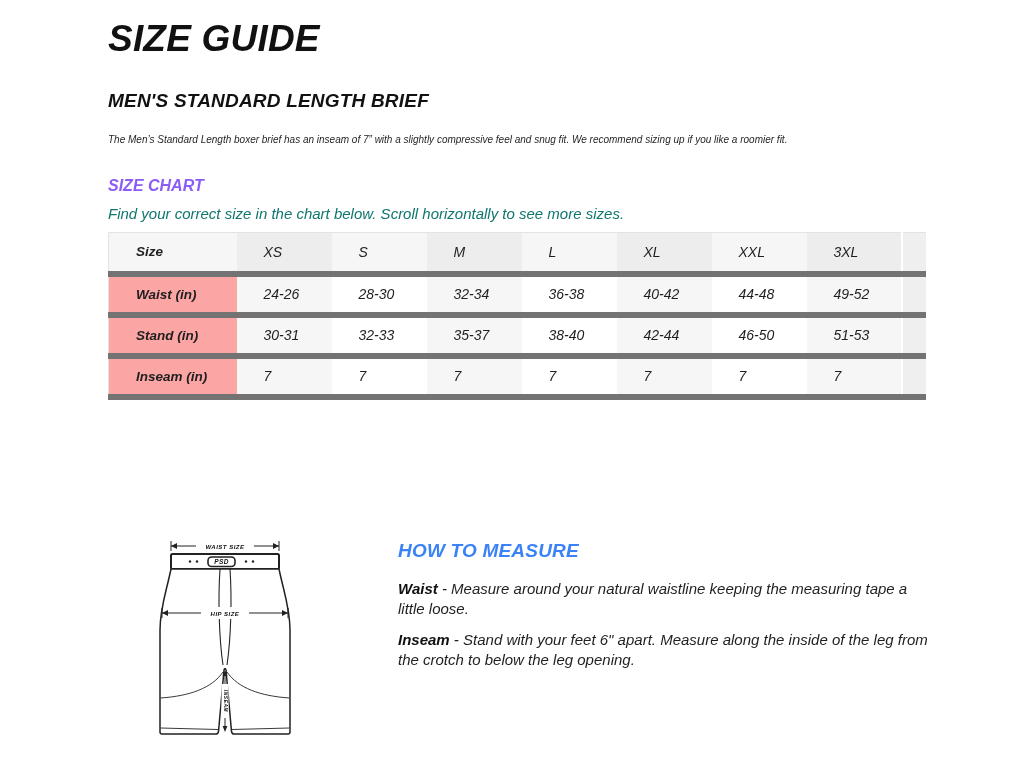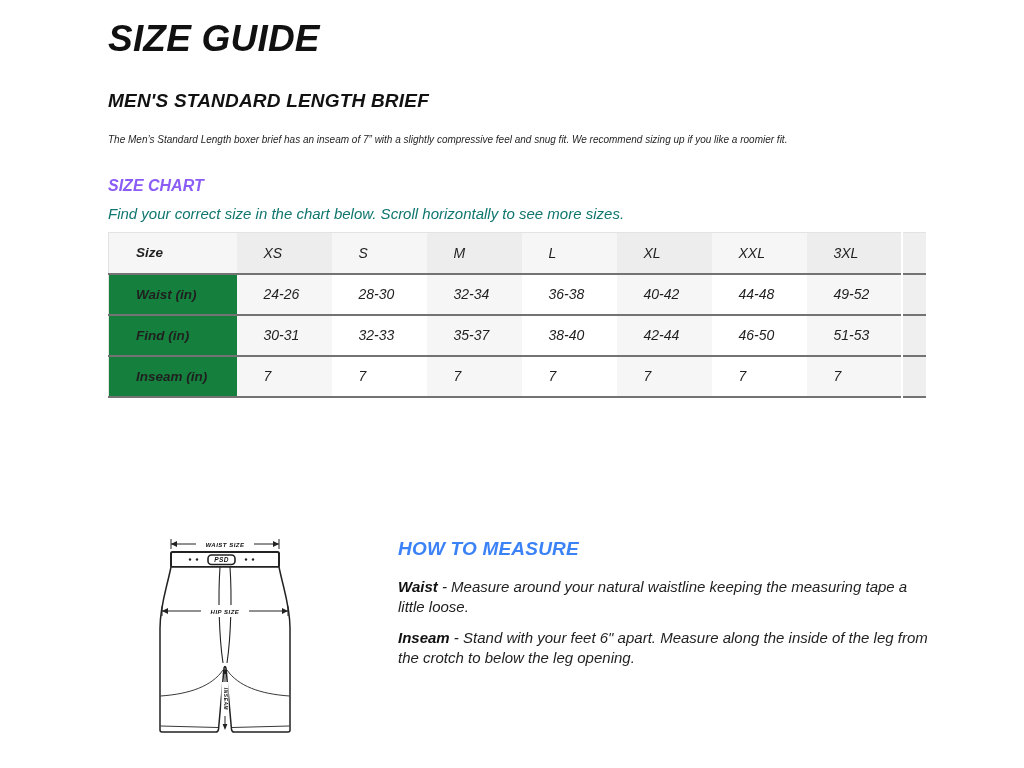--- a/index.html
+++ b/index.html
@@ -29,30 +29,30 @@
   p.size-chart-hint { margin-top: 10px; font-size: 15px; color: #0f766e; }
 
   .table-wrap {
     margin-top: 10px; width: 818px; overflow: hidden;
   }
   table.size-table {
     border-collapse: collapse; table-layout: fixed; width: 834px;
     font-size: 14px; color: #1f1f1f;
     border: 1px solid #e3e3e3;
   }
-  table.size-table tr { border-bottom: 2px solid #737373; }
+  table.size-table tr { border-bottom: 6px solid #737373; }
   table.size-table th, table.size-table td {
     height: 41px; text-align: left; padding: 0 0 0 27px;
     font-weight: 400; white-space: nowrap;
   }
   table.size-table thead th { background: #f6f6f6; }
   table.size-table thead th.shade { background: #ededed; }
   table.size-table thead th.row-label { font-weight: 700; font-size: 13.5px; }
   table.size-table tbody th.row-label {
-    font-weight: 700; font-size: 13.5px; background: #15803d;
+    font-weight: 700; font-size: 13.5px; background: #fca5a5;
   }
   table.size-table tbody td { background: #ffffff; }
   table.size-table tbody td.shade { background: #f6f6f6; }
   table.size-table .partial {
     background: #efefef !important;
     border-left: 2px solid #ffffff; padding: 0;
   }
 
   .measure-section { display: flex; margin-top: 138px; }
   .illus { flex: none; margin-left: 42px; width: 150px; }
@@ -116,21 +116,21 @@
             <td class="shade">24-26</td>
             <td>28-30</td>
             <td class="shade">32-34</td>
             <td>36-38</td>
             <td class="shade">40-42</td>
             <td>44-48</td>
             <td class="shade">49-52</td>
             <td class="partial"></td>
           </tr>
           <tr>
-            <th class="row-label">Find (in)</th>
+            <th class="row-label">Stand (in)</th>
             <td class="shade">30-31</td>
             <td>32-33</td>
             <td class="shade">35-37</td>
             <td>38-40</td>
             <td class="shade">42-44</td>
             <td>46-50</td>
             <td class="shade">51-53</td>
             <td class="partial"></td>
           </tr>
           <tr>

